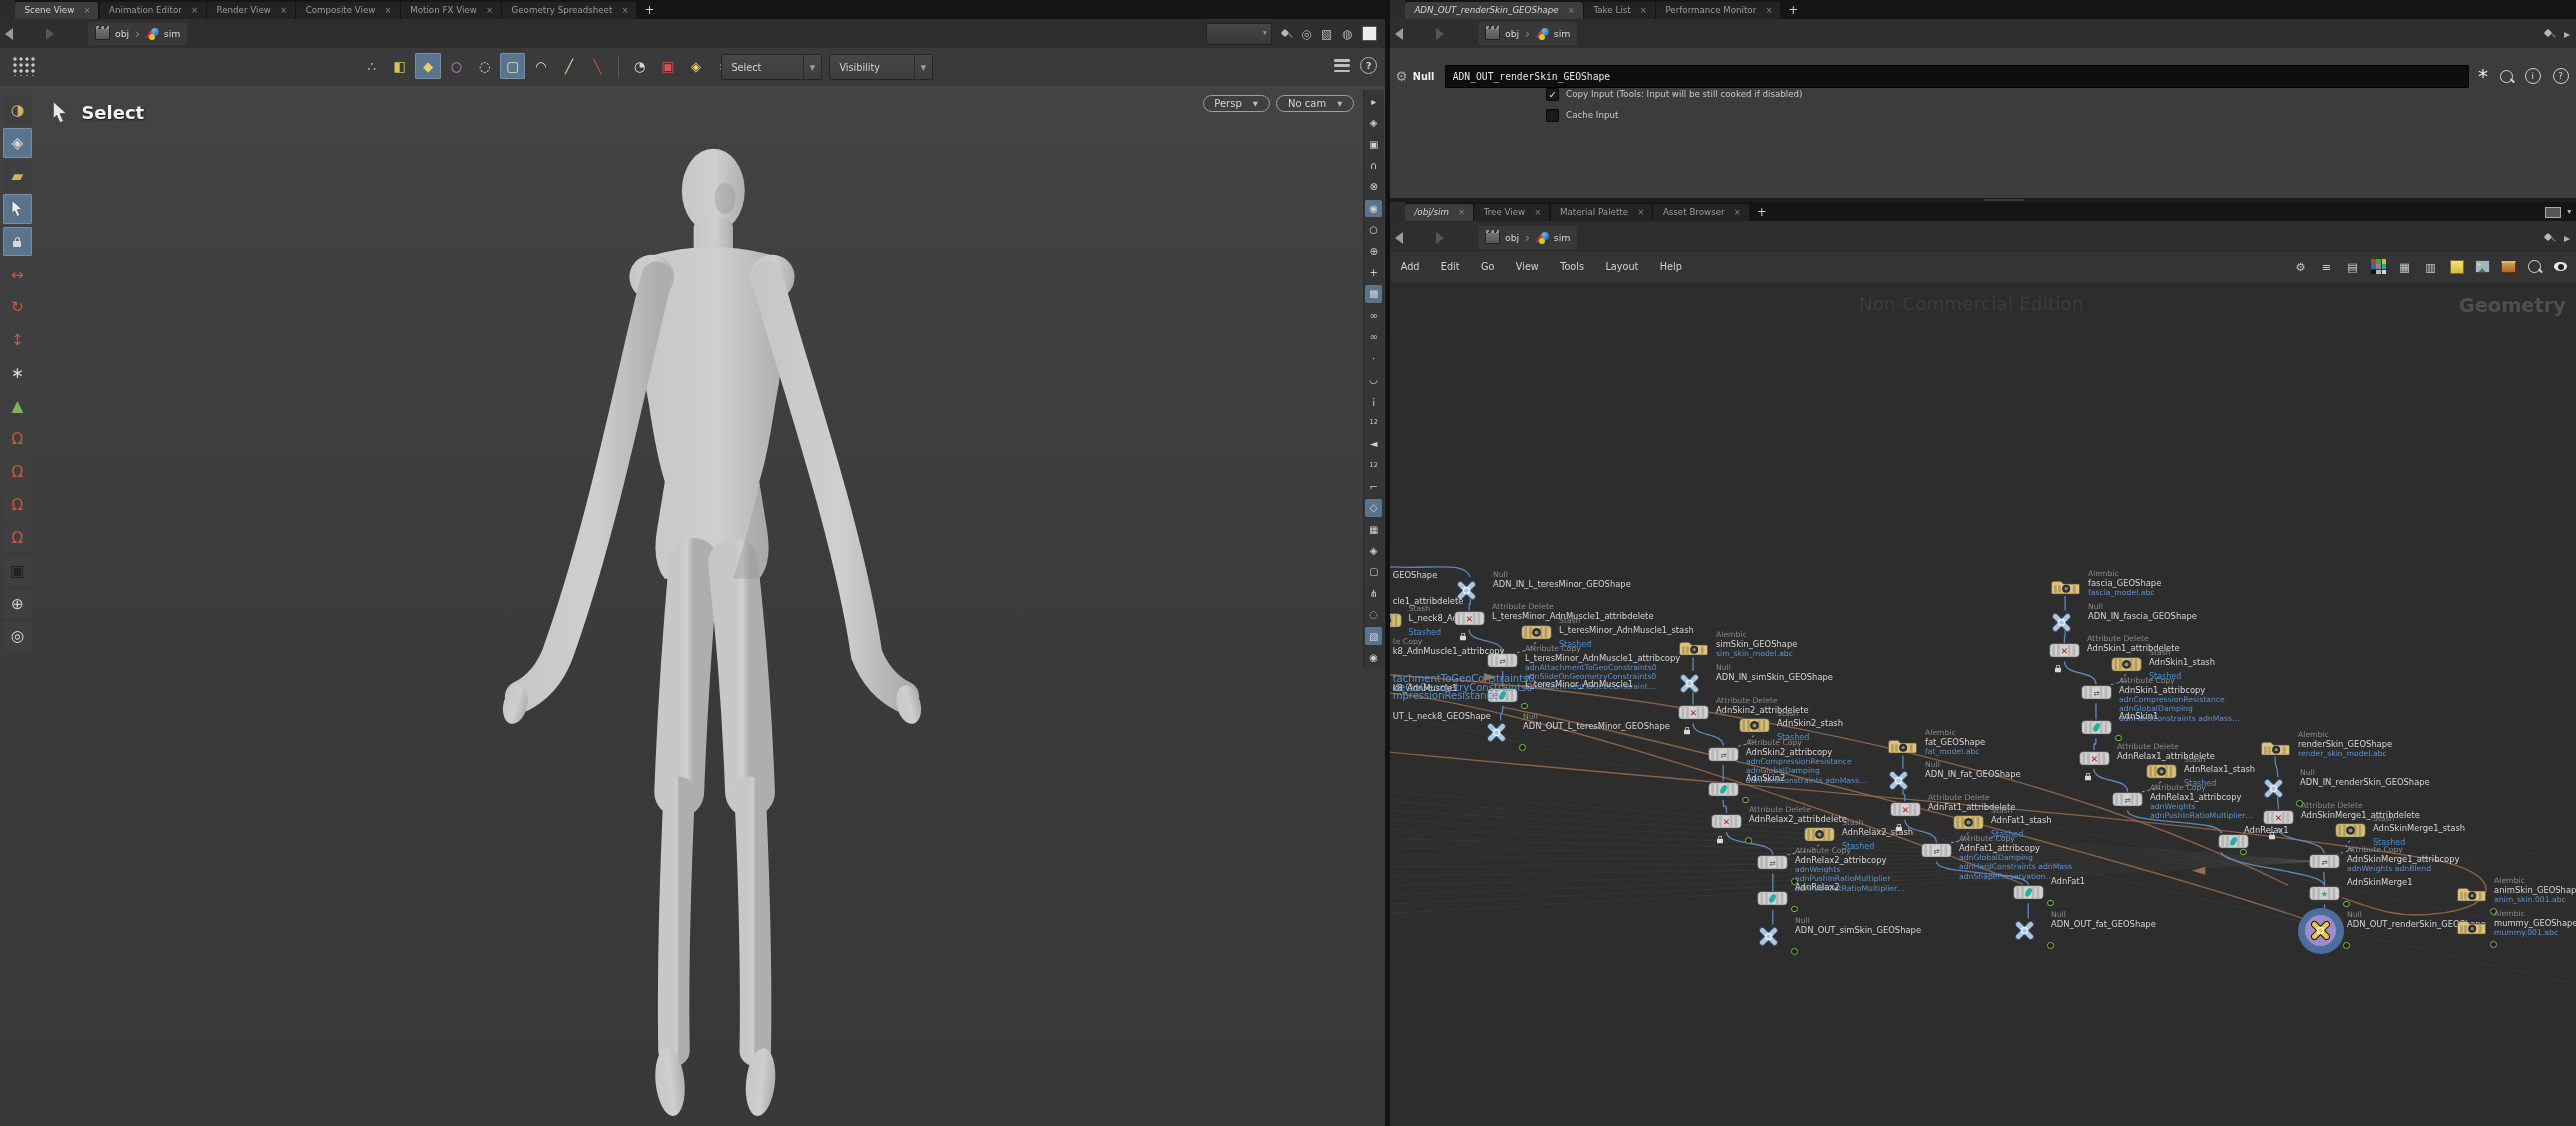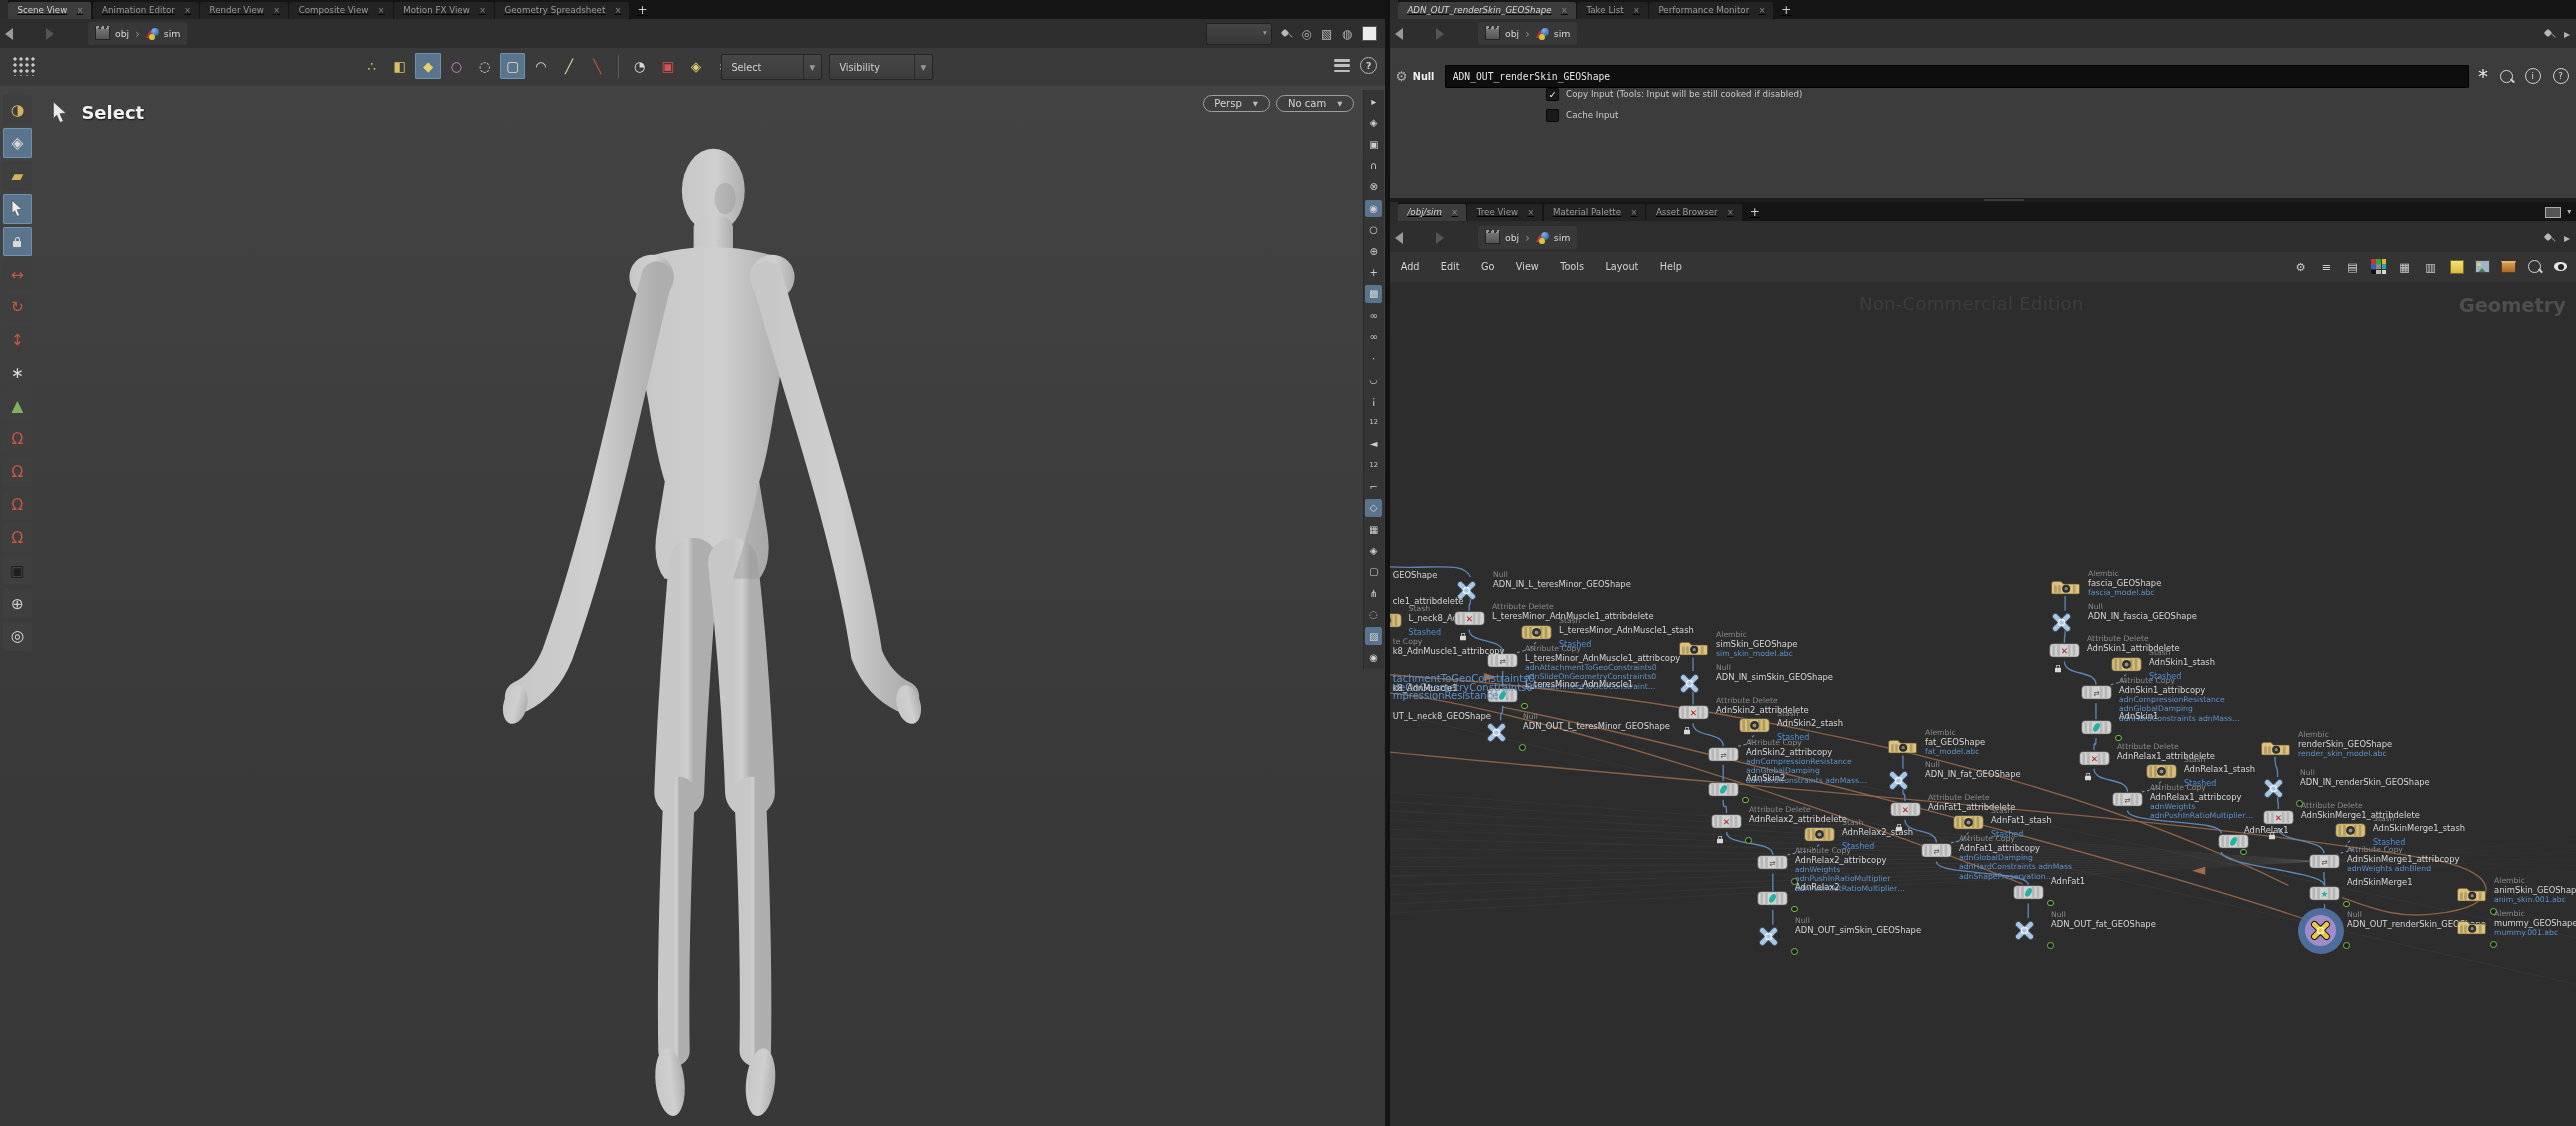--- a/index.html
+++ b/index.html
@@ -2,21 +2,21 @@
 <html style="font-size:10.7px"><head>
 <meta charset="utf-8">
 <style>
   html,body{margin:0;padding:0;background:#141414;width:2576px;height:1126px;overflow:hidden;
     font-family:"DejaVu Sans","Liberation Sans",sans-serif;-webkit-font-smoothing:antialiased;}
   #root{position:relative;width:2576px;height:1126px;}
   .pane{position:absolute;top:0;height:1126px;overflow:hidden;}
   #left-pane{left:0;width:1385px;background:#2c2c2c;}
   #right-pane{left:1388px;width:1188px;background:#2c2c2c;border-left:2.7px solid #121212;}
   
-  .tabbar{position:absolute;left:8px;right:0;height:19px;background:#151515;display:flex;align-items:flex-end;text-decoration:underline;}
+  .tabbar{position:absolute;left:15px;right:0;height:19px;background:#151515;display:flex;align-items:flex-end;}
   .tab{height:17.4px;display:flex;align-items:center;gap:9.4px;padding:0 8px 0 9.4px;background:#232323;
        color:#9a9a9a;font-size:8.7px;margin-right:1.3px;border-radius:2px 2px 0 0;white-space:nowrap;}
   .tab.active{background:#3c3c3c;color:#d6d6d6;}
   .tab.italic{font-style:italic;}
   .tab .x{color:#8a8a8a;font-size:8px;cursor:default;}
   .tab-add{color:#d0d0d0;font-size:12px;padding:0 6.7px;line-height:17.4px;}
   
   .pathbar{position:absolute;left:0;right:0;height:29.5px;background:#2e2e2e;display:flex;align-items:center;border-bottom:0.7px solid #222;gap:24px;}
   .navarr{width:0;height:0;border-top:6px solid transparent;border-bottom:6px solid transparent;margin:0 4.7px;}
   .navarr.back{border-right:8.7px solid #9a9a9a;}

